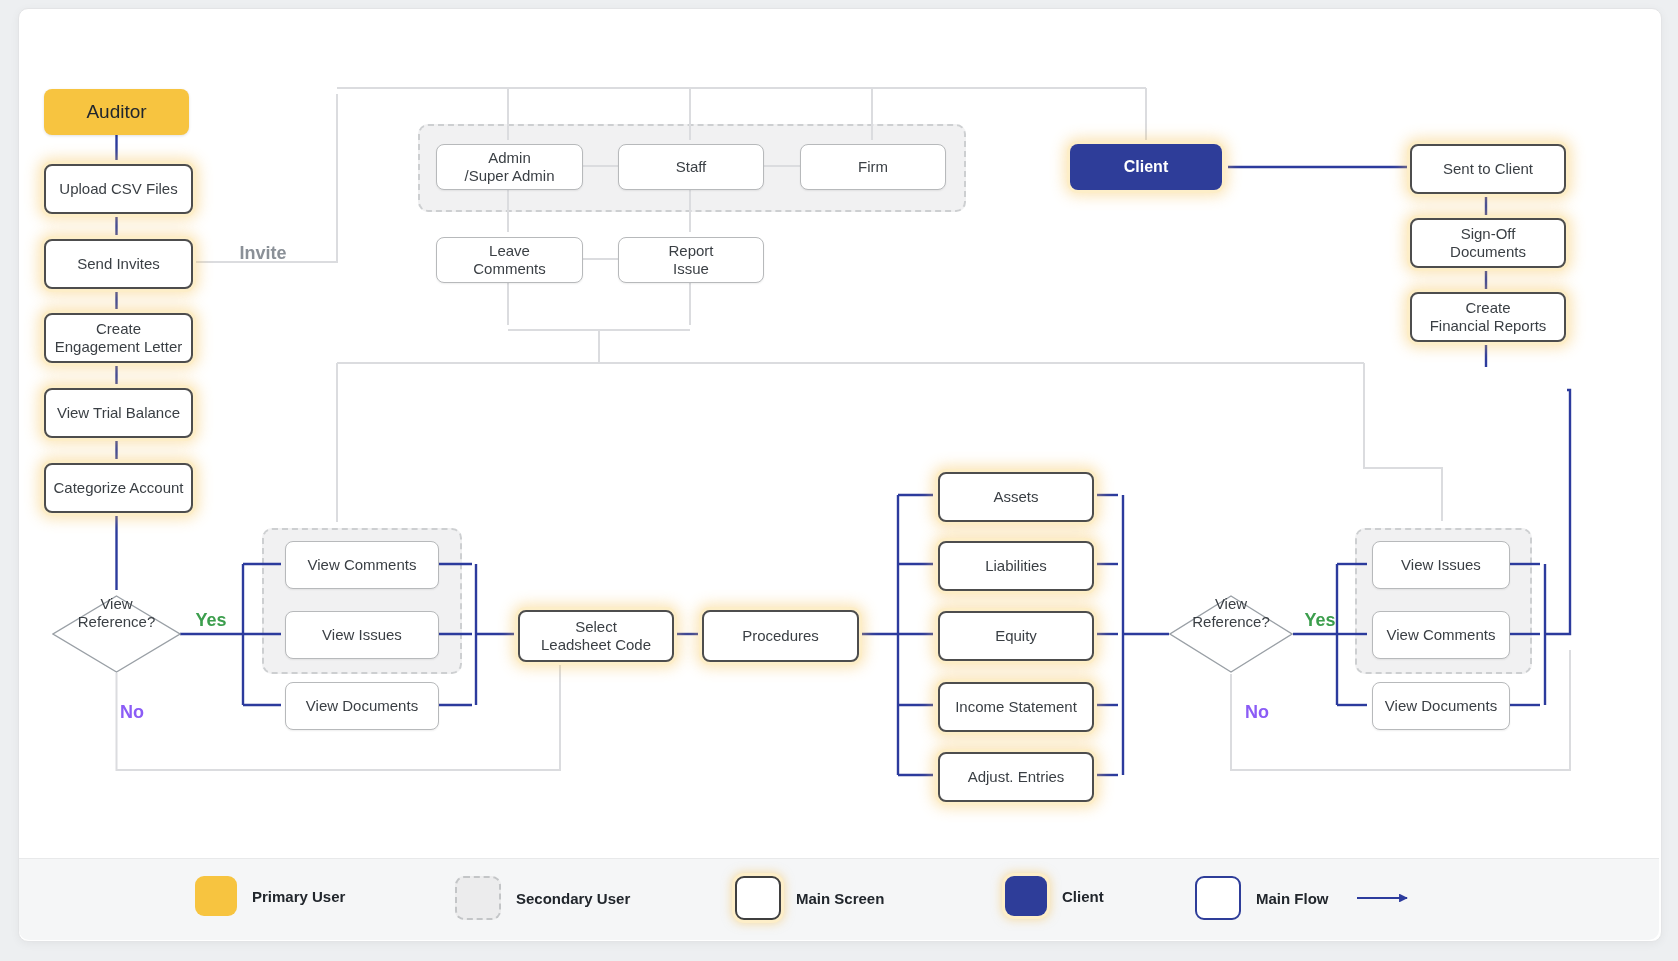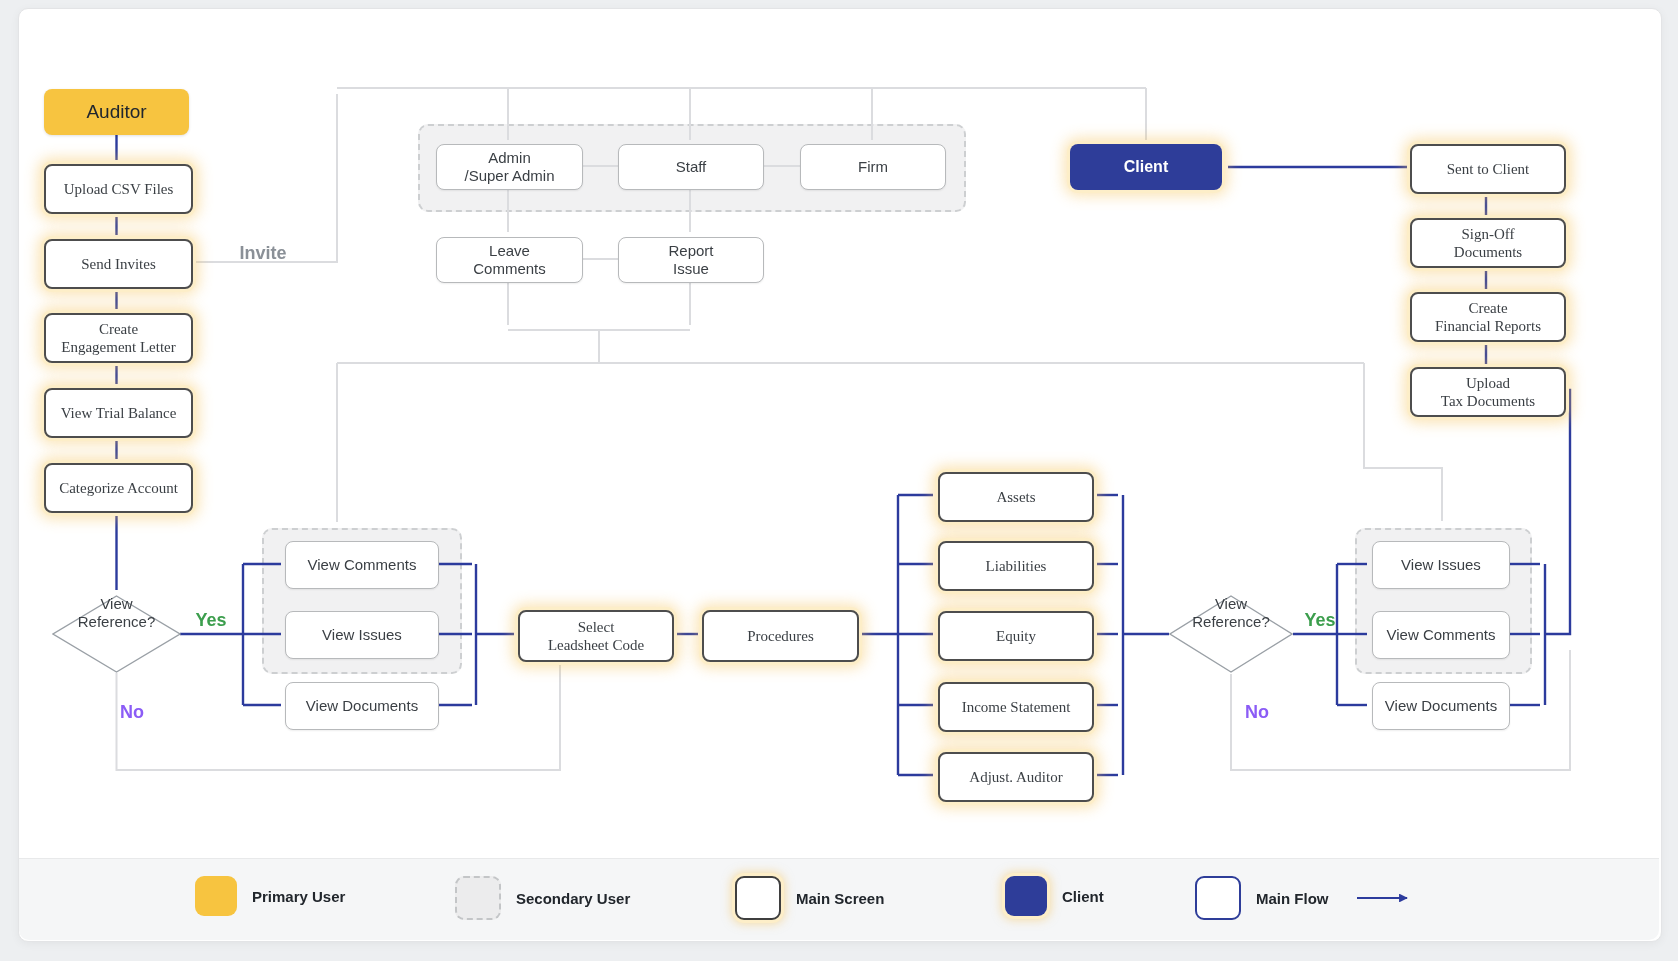--- a/index.html
+++ b/index.html
@@ -5,21 +5,21 @@
   html,body{margin:0;padding:0;width:1678px;height:961px;background:#edeff1;
     font-family:"Liberation Sans",sans-serif;overflow:hidden;}
   .stage{position:absolute;left:0;top:0;width:1678px;height:961px;}
   .card{position:absolute;left:18px;top:8px;width:1642px;height:932px;background:#ffffff;
     border:1px solid #e3e4e6;border-radius:10px;box-shadow:0 2px 10px rgba(0,0,0,.05);}
   .legend-band{position:absolute;left:19px;top:858px;width:1640px;height:81px;background:#f5f6f7;
     border-top:1px solid #e8e9ea;border-radius:0 0 10px 10px;}
   .node{position:absolute;display:flex;align-items:center;justify-content:center;text-align:center;
     white-space:pre-line;font-size:15px;line-height:1.22;color:#3a3f44;border-radius:8px;z-index:3;}
   .screen{background:#fff;border:2px solid #4d4d4d;
-    box-shadow:0 0 0 3px #fdeec8,0 0 14px 6px rgba(246,195,92,.45);font-family:Liberation Serif, serif;}
+    box-shadow:0 0 0 3px #fdeec8,0 0 14px 6px rgba(246,195,92,.45);}
   .secondary{background:#fff;border:1.5px solid #b7b9bb;box-shadow:0 1px 2px rgba(0,0,0,.07);}
   .primary{background:#f7c440;border:none;font-weight:normal;font-size:19px;color:#20262e;
     box-shadow:0 1px 3px rgba(0,0,0,.12);}
   .client-node{background:#2e3d99;border:none;font-weight:bold;font-size:16px;color:#ffffff;
     box-shadow:0 0 0 3px #fdeec8,0 0 14px 6px rgba(246,195,92,.45);}
   .group{position:absolute;background:#f1f1f2;border:2px dashed #cdcfd1;border-radius:10px;z-index:1;}
   .diamond{position:absolute;z-index:3;display:flex;justify-content:center;}
   .diamond svg{position:absolute;left:0;top:0;width:100%;height:100%;}
   .diamond polygon{fill:#ffffff;stroke:#9aa0a6;stroke-width:1.4;}
   .diamond span{position:relative;z-index:1;text-align:center;white-space:pre-line;
@@ -166,35 +166,33 @@
   <div class="node secondary" style="left:618px;top:237px;width:144px;height:44px">Report
 Issue</div>
 
   <div class="node client-node" style="left:1070px;top:144px;width:152px;height:46px">Client</div>
 
   <div class="node screen" style="left:1410px;top:144px;width:152px;height:46px">Sent to Client</div>
   <div class="node screen" style="left:1410px;top:218px;width:152px;height:46px">Sign-Off
 Documents</div>
   <div class="node screen" style="left:1410px;top:292px;width:152px;height:46px">Create
 Financial Reports</div>
-  <div class="node screen" style="left:1410px;top:367px;width:152px;height:46px">Upload
-Tax Documents</div>
 
   <div class="node secondary" style="left:285px;top:541px;width:152px;height:46px">View Comments</div>
   <div class="node secondary" style="left:285px;top:611px;width:152px;height:46px">View Issues</div>
   <div class="node secondary" style="left:285px;top:682px;width:152px;height:46px">View Documents</div>
 
   <div class="node screen" style="left:518px;top:610px;width:152px;height:48px">Select
 Leadsheet Code</div>
   <div class="node screen" style="left:702px;top:610px;width:153px;height:48px">Procedures</div>
   <div class="node screen" style="left:938px;top:472px;width:152px;height:46px">Assets</div>
   <div class="node screen" style="left:938px;top:541px;width:152px;height:46px">Liabilities</div>
   <div class="node screen" style="left:938px;top:611px;width:152px;height:46px">Equity</div>
   <div class="node screen" style="left:938px;top:682px;width:152px;height:46px">Income Statement</div>
-  <div class="node screen" style="left:938px;top:752px;width:152px;height:46px">Adjust. Auditor</div>
+  <div class="node screen" style="left:938px;top:752px;width:152px;height:46px">Adjust. Entries</div>
 
   <div class="diamond" style="left:1169px;top:595px;width:124px;height:78px">
     <svg viewBox="0 0 124 78" preserveAspectRatio="none">
       <polygon points="62,1 123,39 62,77 1,39"></polygon>
     </svg>
     <span>View
 Reference?</span>
   </div>
 
   <div class="node secondary" style="left:1372px;top:541px;width:136px;height:46px">View Issues</div>

